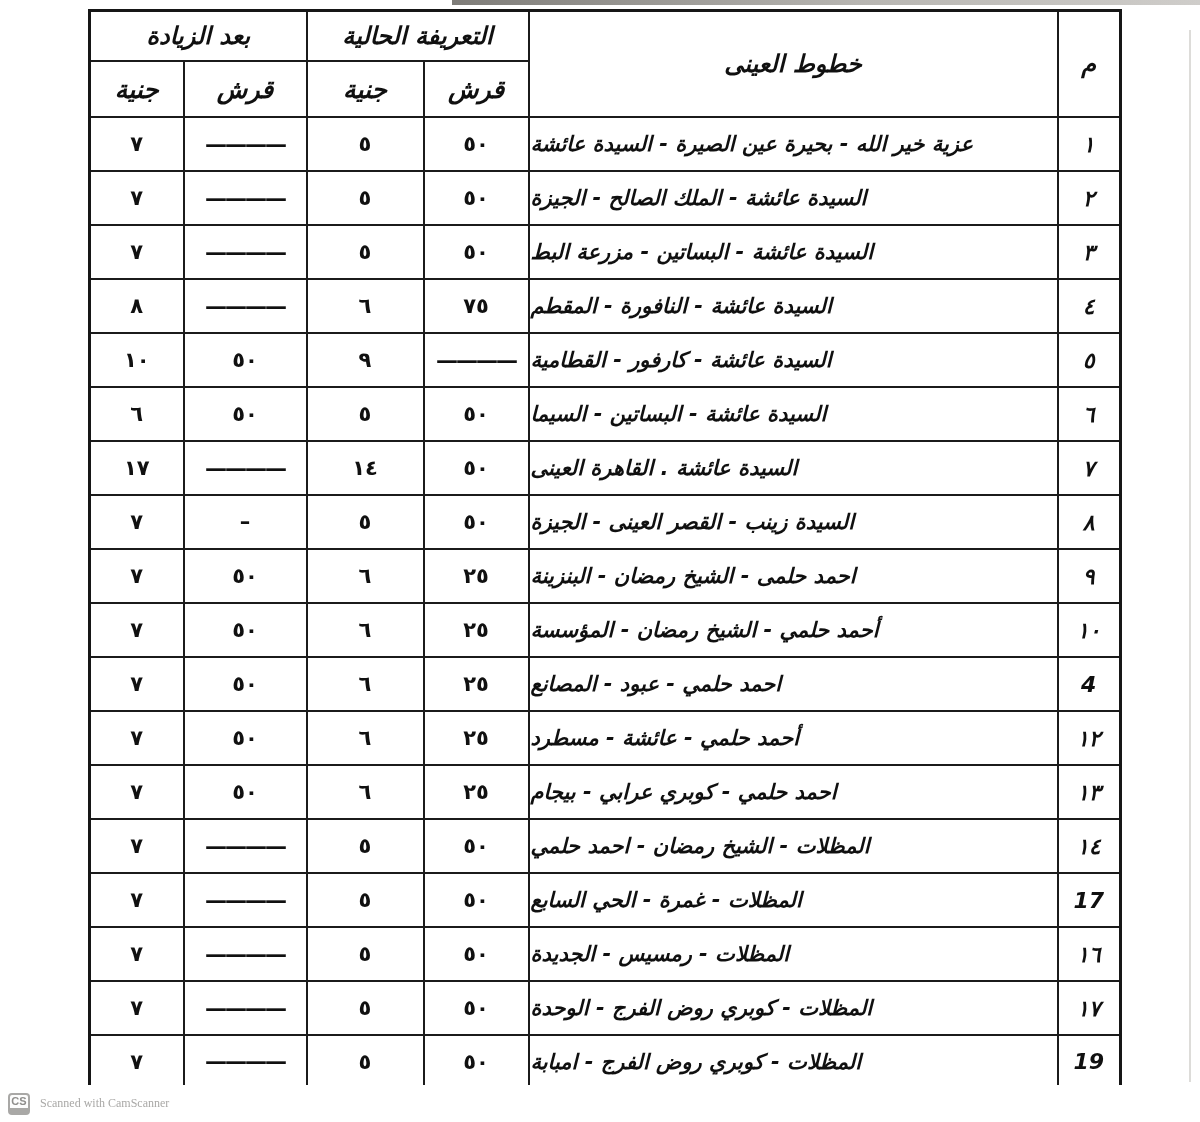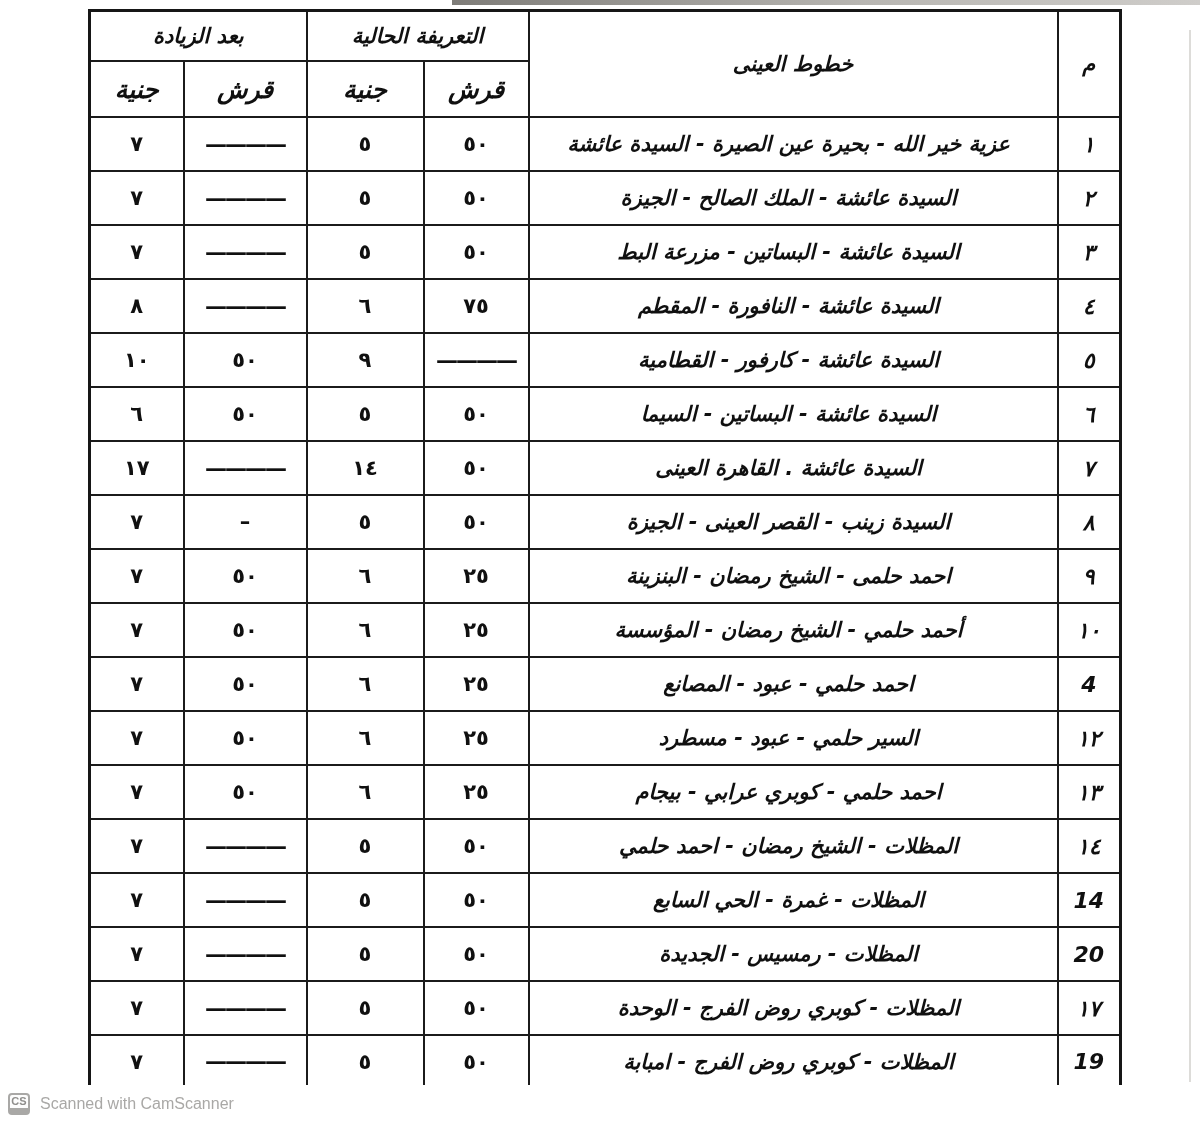--- a/index.html
+++ b/index.html
@@ -37,27 +37,27 @@
     vertical-align:middle;
     overflow:hidden;
     white-space:nowrap;
   }
   table.fare{border:3px solid #161616;}
   thead tr.h1 th{height:46px;}
   thead tr.h2 th{height:52px;margin-top:24px;}
   tbody tr{height:54px;}
   th{
     font-weight:bold;font-style:italic;
-    font-size:21px;text-align:center;
+    font-size:24px;text-align:center;
   }
   th.sub{font-size:25px;}
   td{font-size:21px;font-weight:bold;text-align:center;}
   td.c-no{font-size:22px;font-style:italic;}
   td.c-route{
-    text-align:center;
+    text-align:left;
     padding-right:10px;
     font-style:italic;
     font-size:21px;
   }
   td.dash{letter-spacing:-2px;font-size:22px;}
   
   .footer-bar{
     position:absolute;left:0;top:1085px;width:1200px;height:37px;
     background:#ffffff;
     display:flex;align-items:center;
@@ -70,22 +70,22 @@
     border-radius:4px;
     box-sizing:border-box;
     background:#fdfdfd;
     display:flex;align-items:center;justify-content:center;
     font-family:"Liberation Sans",sans-serif;
     font-size:11px;font-weight:bold;color:#8f8e8c;
     line-height:1;
   }
   .cs-text{
     margin-left:10px;
-    font-family:Liberation Sans, sans-serif;
-    font-size:16px;color:#a9a8a6;
+    font-family:Liberation Serif, serif;
+    font-size:12px;color:#a9a8a6;
   }
 </style>
 </head>
 <body>
 
 <div class="scan-strip-top"></div>
 <div class="scan-line-right"></div>
 <div class="scan-speck"></div>
 
 <table class="fare" dir="rtl">
@@ -195,21 +195,21 @@
       <tr>
         <td class="c-no">4</td>
         <td class="c-route">احمد حلمي - عبود - المصانع</td>
         <td class="c-cur_piasters">٢٥</td>
         <td class="c-cur_pounds">٦</td>
         <td class="c-new_piasters">٥٠</td>
         <td class="c-new_pounds">٧</td>
       </tr>
       <tr>
         <td class="c-no">١٢</td>
-        <td class="c-route">السير حلمي - عبود - مسطرد</td>
+        <td class="c-route">أحمد حلمي - عائشة - مسطرد</td>
         <td class="c-cur_piasters">٢٥</td>
         <td class="c-cur_pounds">٦</td>
         <td class="c-new_piasters">٥٠</td>
         <td class="c-new_pounds">٧</td>
       </tr>
       <tr>
         <td class="c-no">١٣</td>
         <td class="c-route">احمد حلمي - كوبري عرابي - بيجام</td>
         <td class="c-cur_piasters">٢٥</td>
         <td class="c-cur_pounds">٦</td>
@@ -218,29 +218,29 @@
       </tr>
       <tr>
         <td class="c-no">١٤</td>
         <td class="c-route">المظلات - الشيخ رمضان - احمد حلمي</td>
         <td class="c-cur_piasters">٥٠</td>
         <td class="c-cur_pounds">٥</td>
         <td class="c-new_piasters dash">————</td>
         <td class="c-new_pounds">٧</td>
       </tr>
       <tr>
-        <td class="c-no">14</td>
+        <td class="c-no">17</td>
         <td class="c-route">المظلات - غمرة - الحي السابع</td>
         <td class="c-cur_piasters">٥٠</td>
         <td class="c-cur_pounds">٥</td>
         <td class="c-new_piasters dash">————</td>
         <td class="c-new_pounds">٧</td>
       </tr>
       <tr>
-        <td class="c-no">20</td>
+        <td class="c-no">١٦</td>
         <td class="c-route">المظلات - رمسيس - الجديدة</td>
         <td class="c-cur_piasters">٥٠</td>
         <td class="c-cur_pounds">٥</td>
         <td class="c-new_piasters dash">————</td>
         <td class="c-new_pounds">٧</td>
       </tr>
       <tr>
         <td class="c-no">١٧</td>
         <td class="c-route">المظلات - كوبري روض الفرج - الوحدة</td>
         <td class="c-cur_piasters">٥٠</td>

